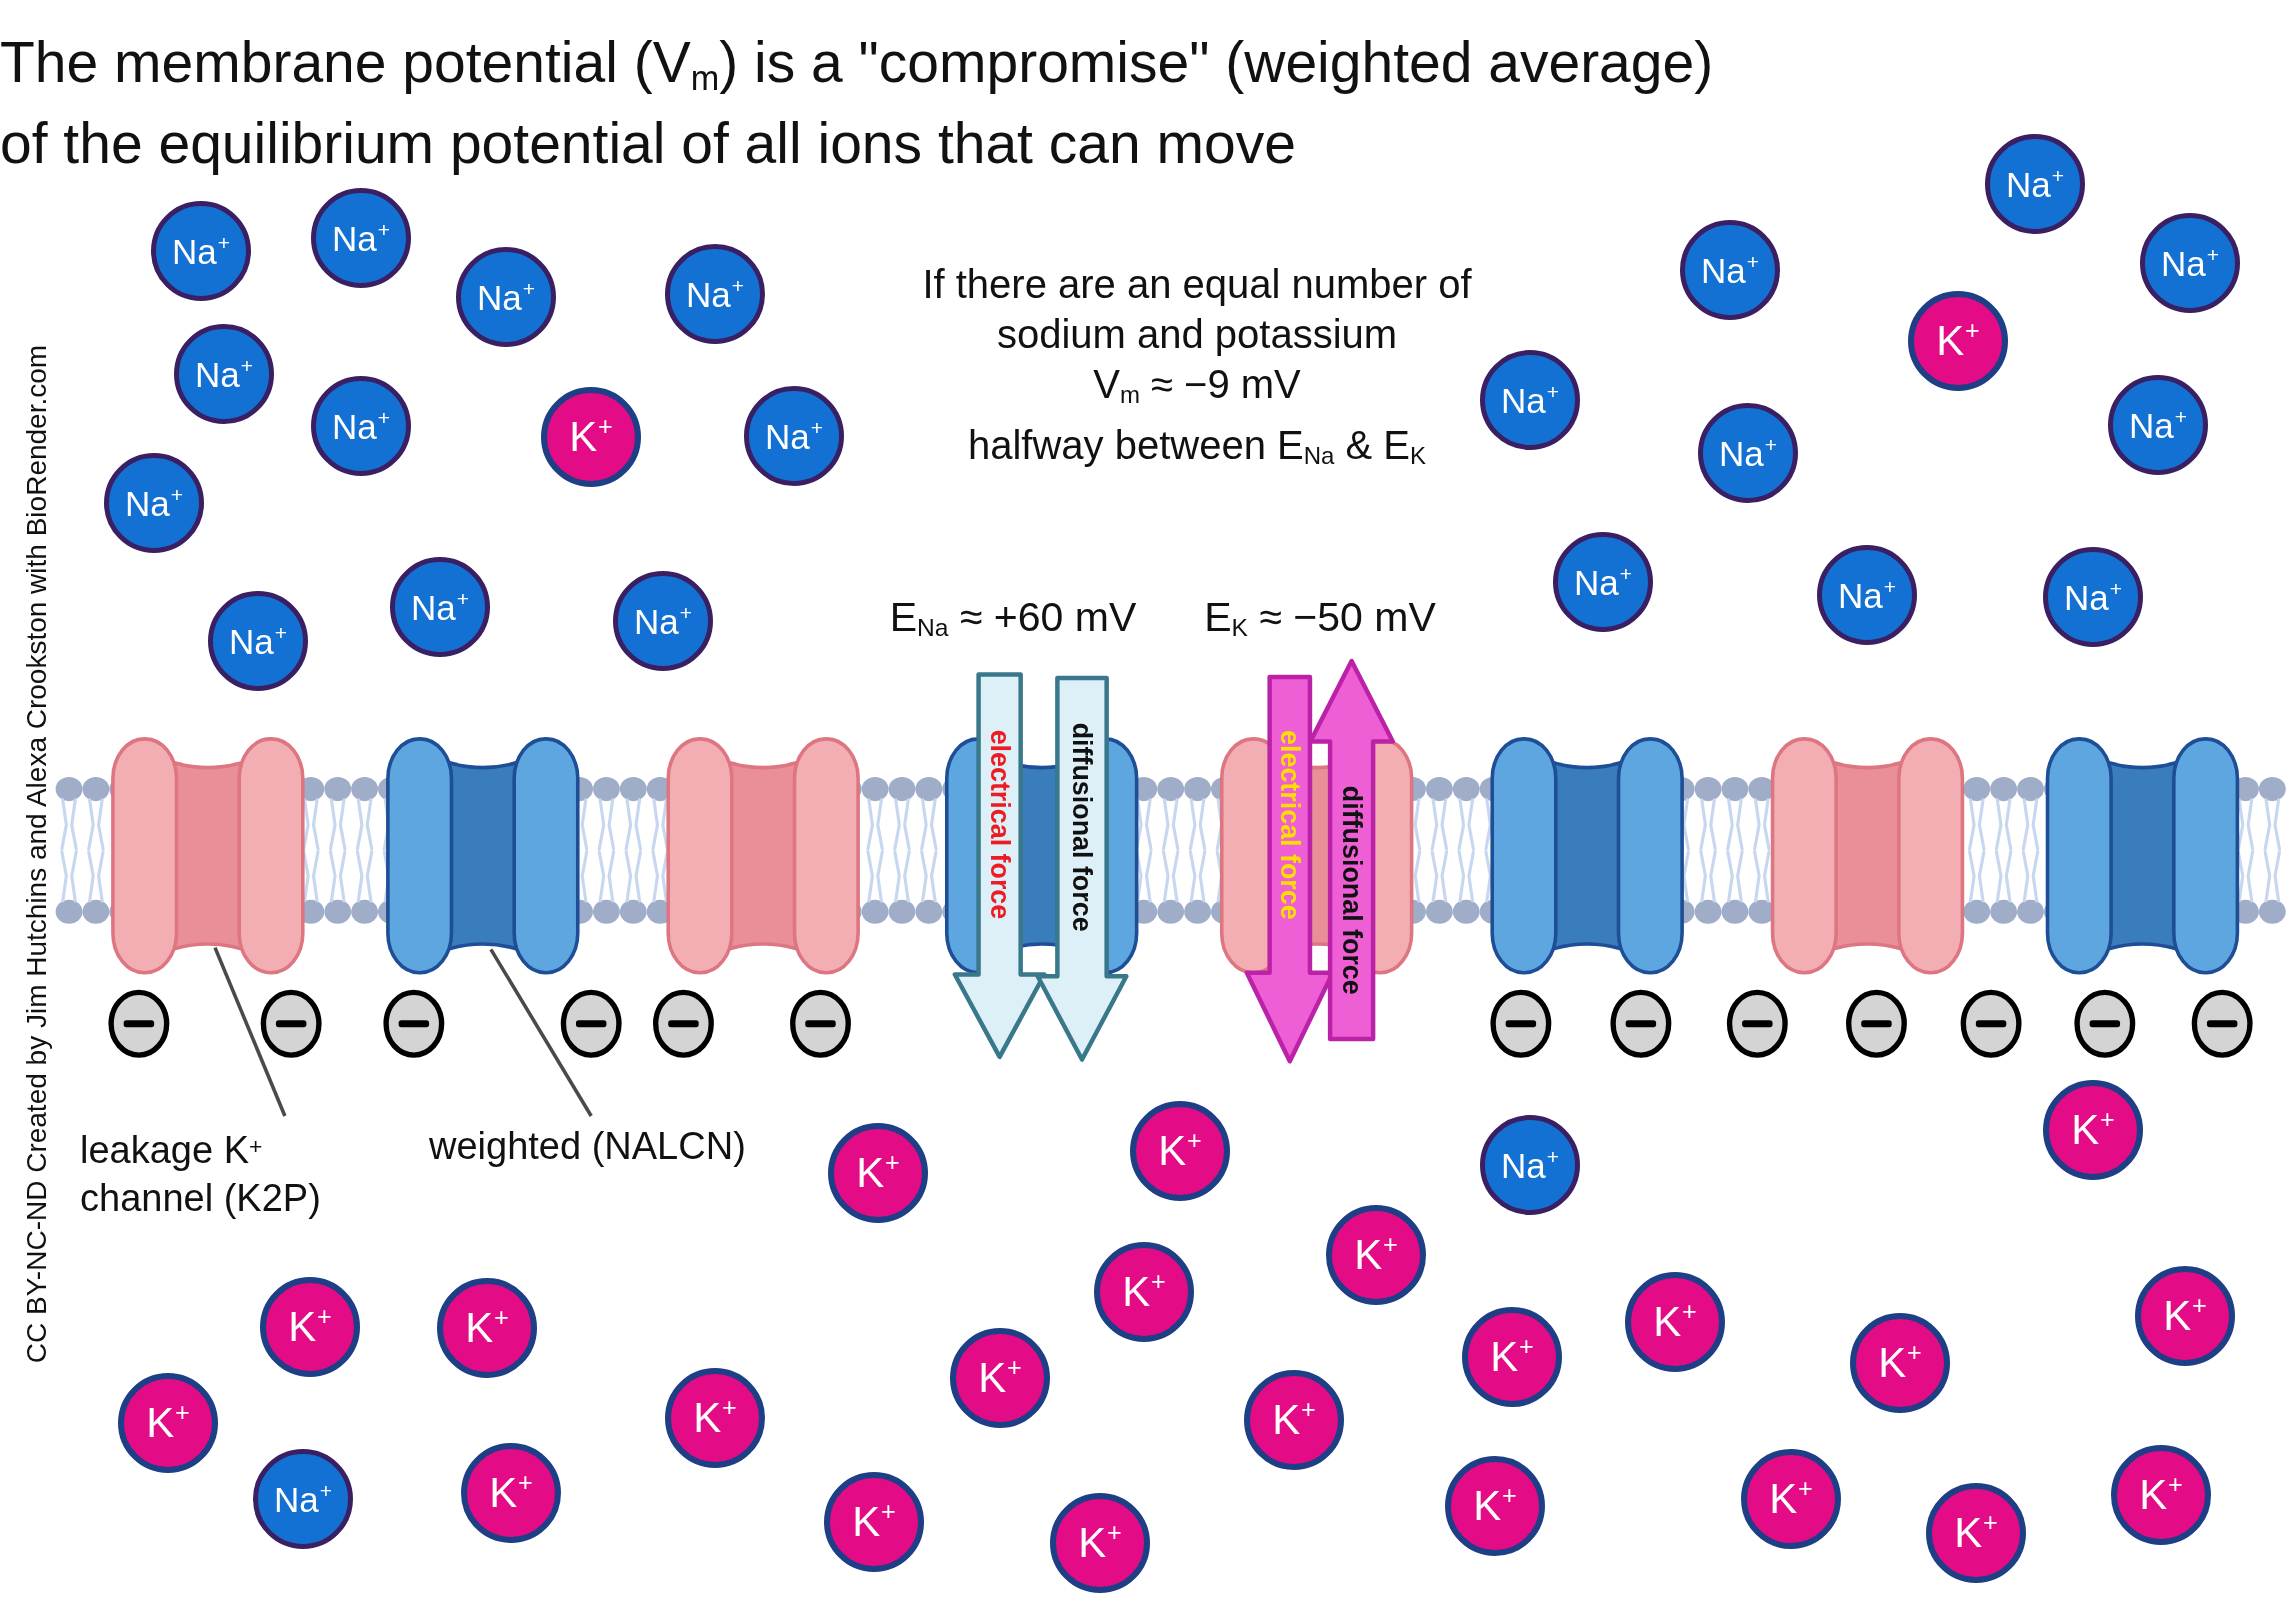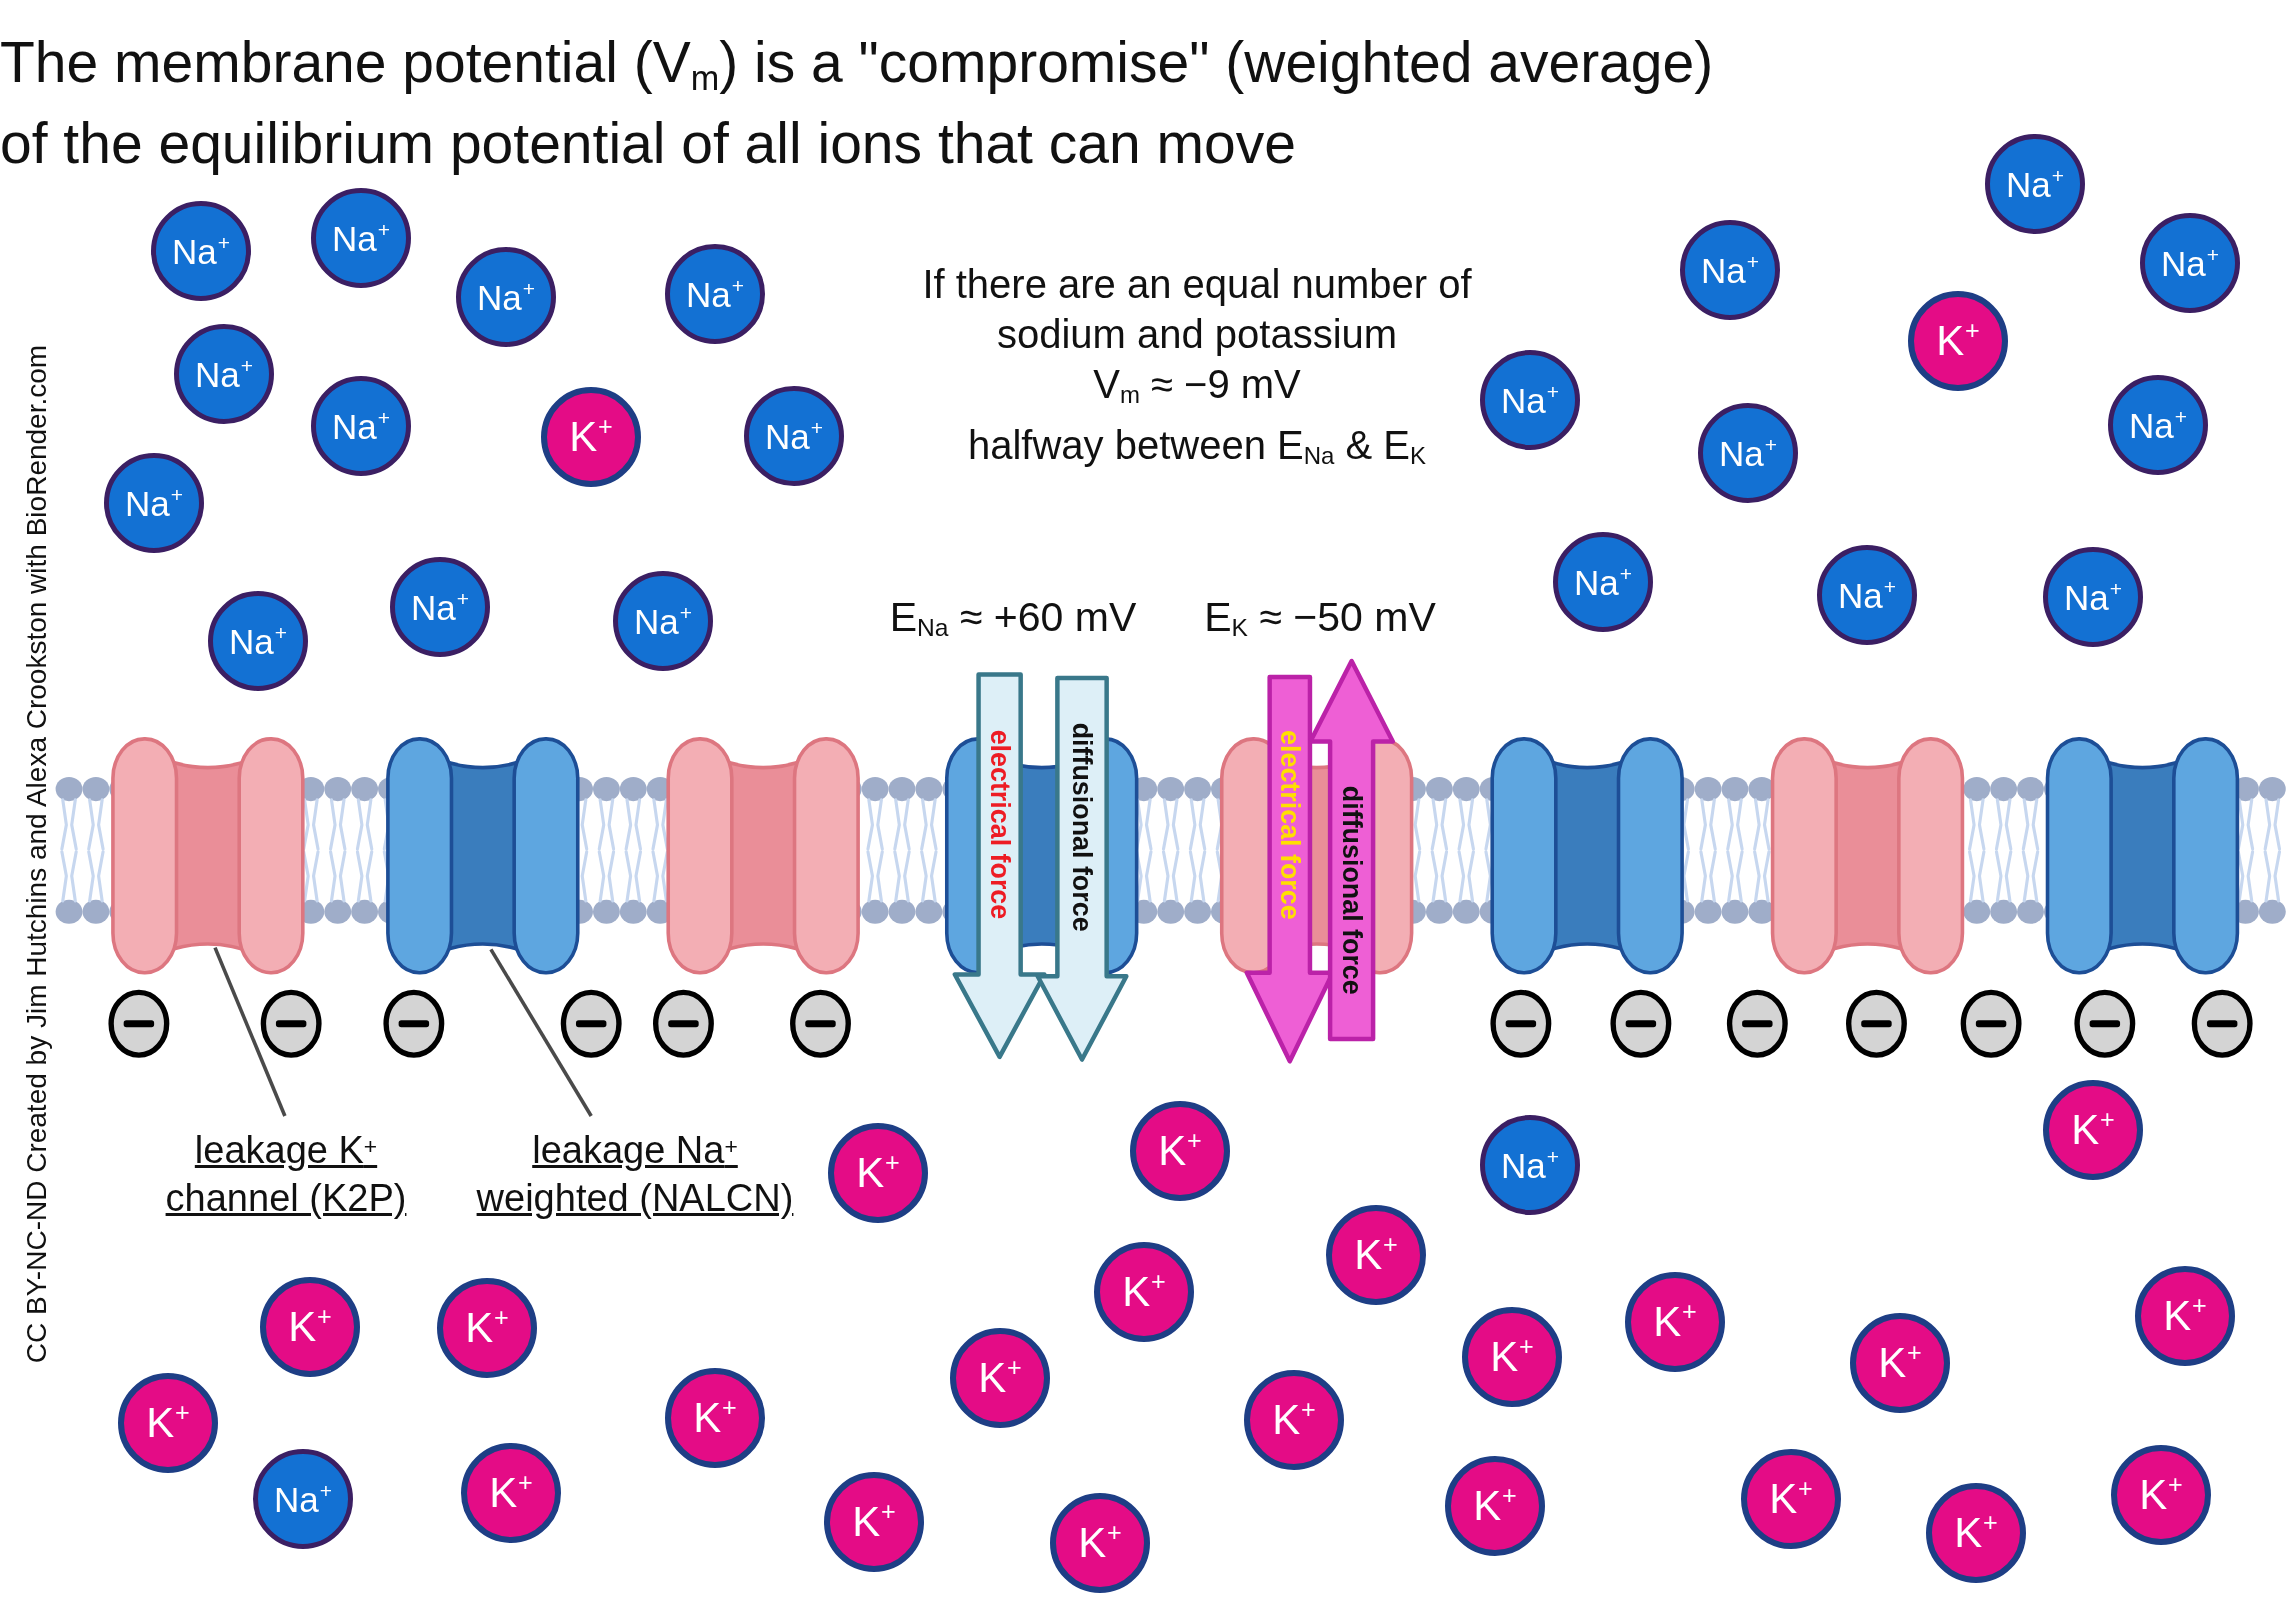--- a/index.html
+++ b/index.html
@@ -7,21 +7,21 @@
           font-family:"Liberation Sans", sans-serif;color:#111;}
   .title{position:absolute;top:30px;left:0;width:2293px;text-align:left;
          font-size:57px;line-height:65px;color:#111;}
   .credit{position:absolute;left:-543px;top:836px;width:1164px;height:36px;text-align:center;
           transform:rotate(-90deg);font-size:28px;color:#111;white-space:nowrap;}
   .note{position:absolute;left:794px;top:259px;width:806px;text-align:center;
         font-size:40px;line-height:50px;}
   .evalue{position:absolute;top:594px;width:358px;text-align:center;font-size:41px;}
   .evalue.ena{left:834px;}
   .evalue.ek{left:1141px;}
-  .chan-label{position:absolute;width:412px;text-align:center;font-size:38px;line-height:48px;top:1122px;text-decoration:underline;}
+  .chan-label{position:absolute;width:412px;text-align:left;font-size:38px;line-height:48px;top:1122px;}
   .chan-label.k2p{left:80px;}
   .chan-label.nalcn{left:429px;}
   .sub{font-size:.6em;vertical-align:-.22em;}
   .sup{font-size:.6em;vertical-align:.38em;}
   #scene{position:absolute;left:0;top:0;}
   #ions{position:absolute;left:0;top:0;width:0;height:0;}
   .ion{position:absolute;width:100px;height:100px;border-radius:50%;box-sizing:border-box;
        display:flex;align-items:center;justify-content:center;color:#fff;line-height:1;}
   .ion.na{font-size:35px;}
   .ion.k{font-size:42px;}
@@ -838,17 +838,16 @@
         <span>K</span>
         <span class="sup">+</span>
       </div>
     </div>
 
   <div class="chan-label k2p">
     <div><span>leakage K</span><span class="sup">+</span></div>
     <div>channel (K2P)</div>
   </div>
   <div class="chan-label nalcn">
-    <div><span>leakage Na</span><span class="sup">+</span></div>
     <div>weighted (NALCN)</div>
   </div>
 </div>
 
 
 </body></html>

